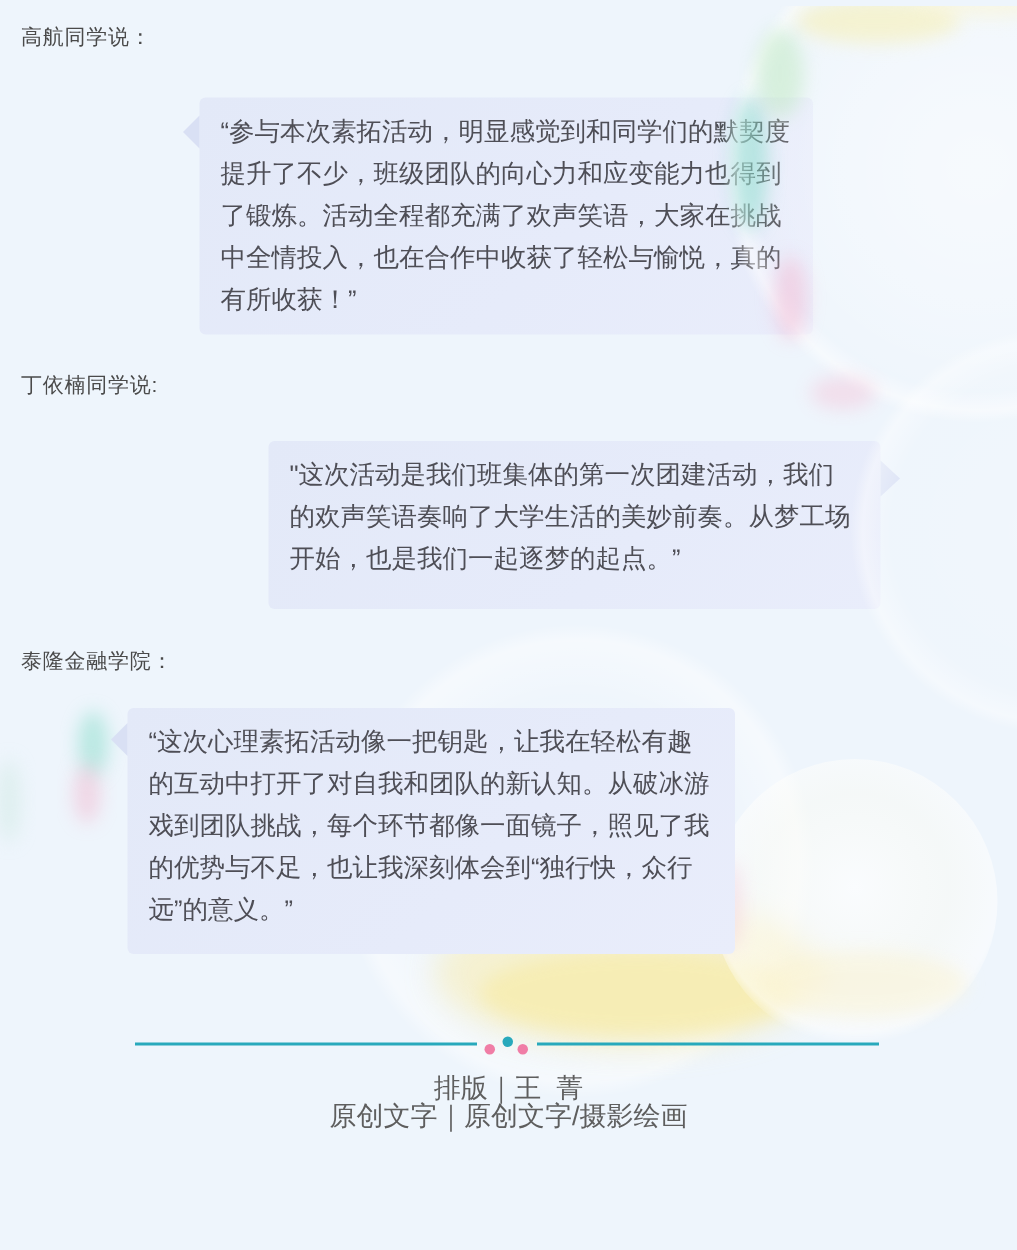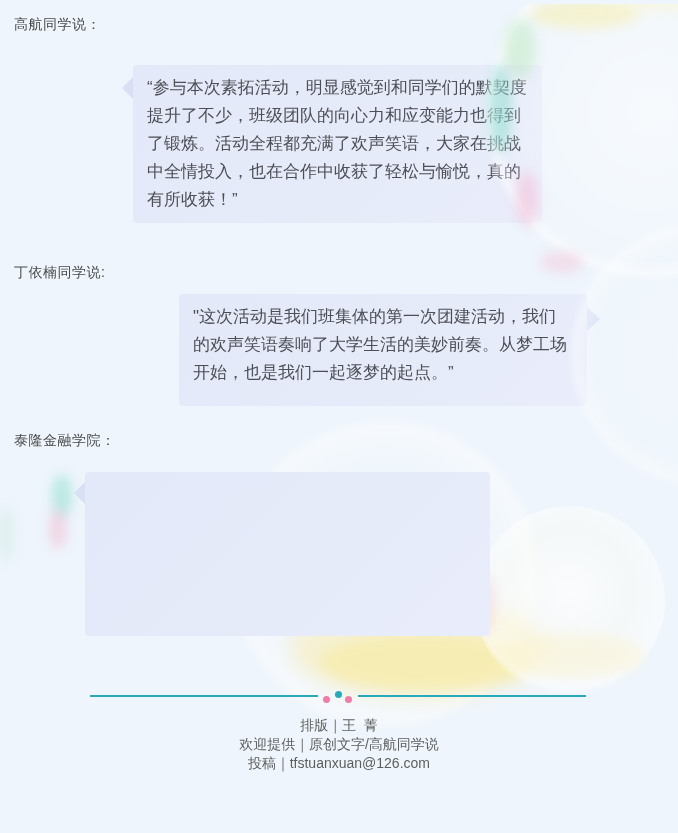--- a/index.html
+++ b/index.html
@@ -44,21 +44,21 @@
   }
   .divider-line{position:absolute;height:2px;width:228px;background:#28a9bc;z-index:3;}
   .divider-dot{position:absolute;width:7px;height:7px;border-radius:50%;z-index:3;}
   .dot-teal{background:#28a9bc;}
   .dot-pink{background:#f07da6;}
   .credits{
     position:absolute;left:0;top:712px;width:678px;z-index:3;
     text-align:center;
   }
   .credit-line{
-    font-size:14px;line-height:19px;color:#5e5e5e;
+    font-size:18px;line-height:19px;color:#5e5e5e;
     white-space:pre-wrap;
   }
 </style>
 </head>
 <body>
 
 <div class="page">
 
   <svg class="decor decor-back" width="678" height="833" viewBox="0 0 678 833">
     <defs>
@@ -95,41 +95,41 @@
     <ellipse cx="58" cy="525" rx="9" ry="20" fill="#f3b8cf" opacity="0.5" filter="url(#b6)"></ellipse>
     <ellipse cx="6" cy="530" rx="8" ry="28" fill="#cfe9e2" opacity="0.5" filter="url(#b6)"></ellipse>
   </svg>
 
   <div class="speaker" style="top:12px">高航同学说：</div>
   <div class="bubble" style="left:133px;top:61px;width:409px;min-height:158px">
     <span class="tail tail-left" style="top:12px"></span>
     <p class="quote">“参与本次素拓活动，明显感觉到和同学们的默契度提升了不少，班级团队的向心力和应变能力也得到了锻炼。活动全程都充满了欢声笑语，大家在挑战中全情投入，也在合作中收获了轻松与愉悦，真的有所收获！”</p>
   </div>
 
-  <div class="speaker" style="top:260px">丁依楠同学说:</div>
+  <div class="speaker" style="top:244px">丁依楠同学说:</div>
   <div class="bubble" style="left:179px;top:290px;width:408px;min-height:112px">
     <span class="tail tail-right" style="top:13px"></span>
     <p class="quote">"这次活动是我们班集体的第一次团建活动，我们的欢声笑语奏响了大学生活的美妙前奏。从梦工场开始，也是我们一起逐梦的起点。”</p>
   </div>
 
   <div class="speaker" style="top:428px">泰隆金融学院：</div>
   <div class="bubble" style="left:85px;top:468px;width:405px;min-height:164px">
     <span class="tail tail-left" style="top:10px"></span>
+    <p class="quote">“这次心理素拓活动像一把钥匙，让我在轻松有趣的互动中打开了对自我和团队的新认知。从破冰游戏到团队挑战，每个环节都像一面镜子，照见了我的优势与不足，也让我深刻体会到“独行快，众行远”的意义。”</p>
   </div>
 
   <div class="divider-line" style="left:90px;top:691px"></div>
   <div class="divider-dot dot-pink" style="left:323px;top:692px"></div>
   <div class="divider-dot dot-teal" style="left:335px;top:687px"></div>
   <div class="divider-dot dot-pink" style="left:345px;top:692px"></div>
   <div class="divider-line" style="left:358px;top:691px"></div>
 
   <div class="credits">
     <div class="credit-line">排版｜王  菁</div>
-    <div class="credit-line">欢迎提供｜原创文字/高航同学说</div>
-    <div class="credit-line">投稿｜tfstuanxuan@126.com</div>
+    <div class="credit-line">原创文字｜原创文字/摄影绘画</div>
   </div>
 
   <svg class="decor decor-front" width="678" height="833" viewBox="0 0 678 833">
     <defs>
       <radialGradient id="ringMain" cx="50%" cy="50%" r="50%">
         <stop offset="0%" stop-color="#ffffff" stop-opacity="0.5"></stop>
         <stop offset="55%" stop-color="#ffffff" stop-opacity="0.28"></stop>
         <stop offset="88%" stop-color="#ffffff" stop-opacity="0.08"></stop>
         <stop offset="95%" stop-color="#ffffff" stop-opacity="0.5"></stop>
         <stop offset="100%" stop-color="#ffffff" stop-opacity="0"></stop>

